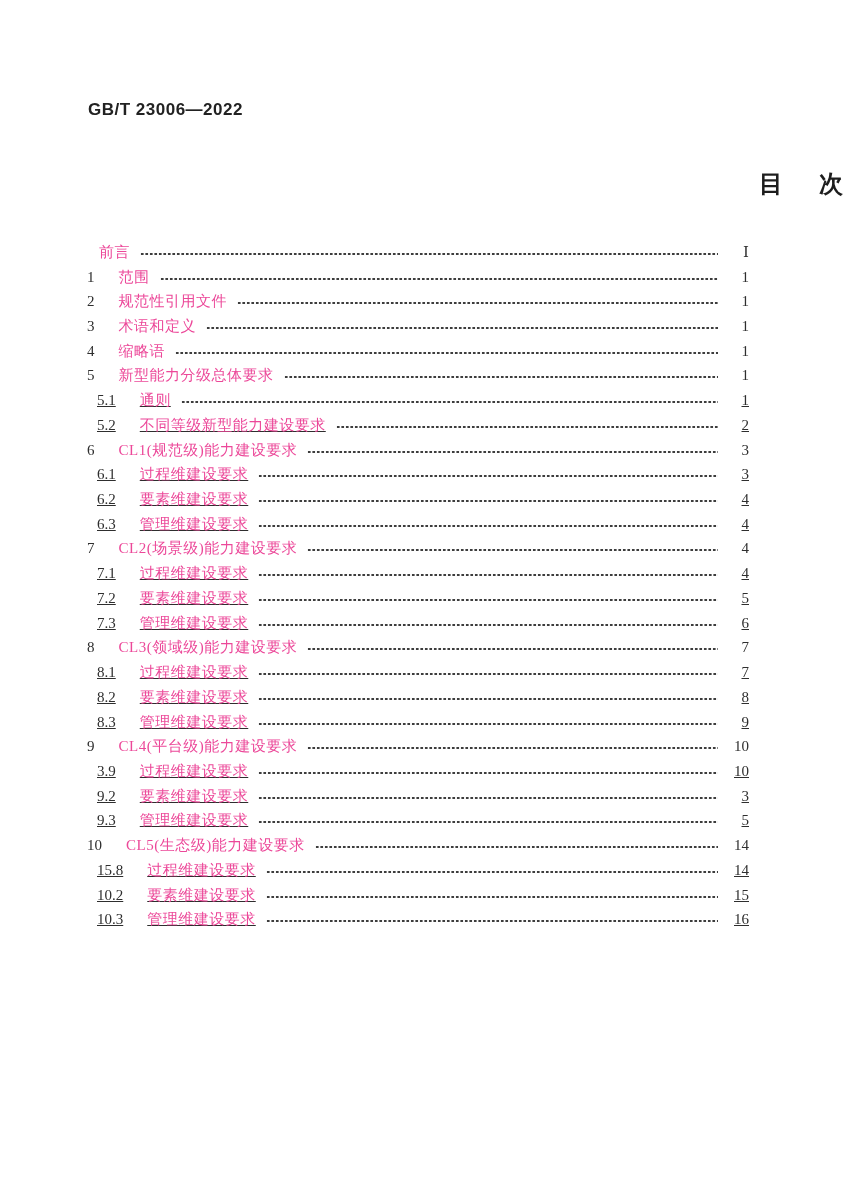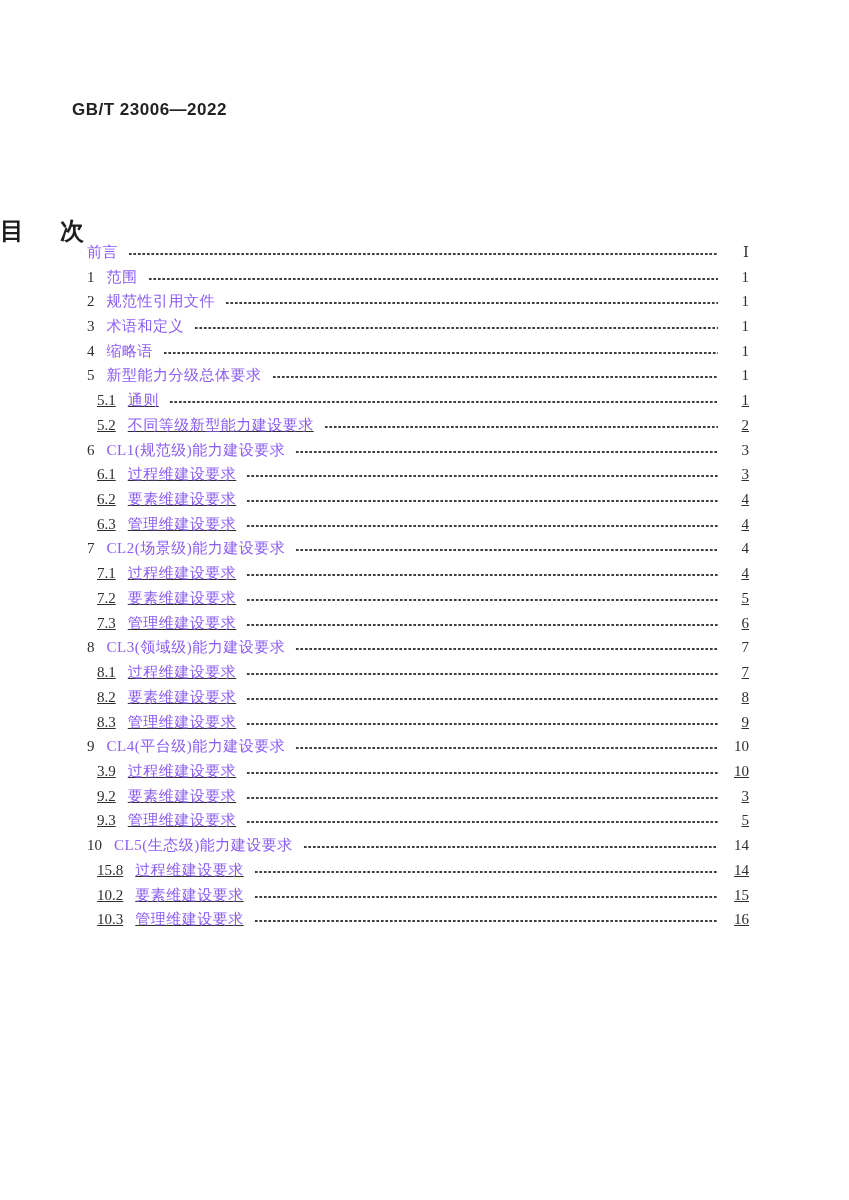--- a/index.html
+++ b/index.html
@@ -8,44 +8,43 @@
     width: 849px;
     height: 1200px;
     position: relative;
     overflow: hidden;
     font-family: "Liberation Serif", "DejaVu Serif", serif;
     color: #2e2e2e;
   }
 
   .doc-code {
     position: absolute;
-    left: 72px;
+    left: 88px;
     top: 100px;
     font-family: "Liberation Sans", "DejaVu Sans", sans-serif;
     font-weight: 700;
     font-size: 17px;
     letter-spacing: 0.5px;
     color: #222222;
     white-space: nowrap;
   }
 
   .doc-title {
     position: absolute;
     top: 171px;
     left: 0;
     right: 0;
-    text-align: left;
+    text-align: right;
     font-family: "Liberation Sans", "DejaVu Sans", sans-serif;
     font-weight: 700;
     font-size: 24px;
     line-height: 1.1;
     letter-spacing: 6px;
     color: #1d1d1d;
     white-space: pre;
-    margin-top: 47px;
   }
 
   .toc {
     position: absolute;
     left: 87px;
     right: 100px;
     top: 240px;
   }
 
   .toc-row {
@@ -57,21 +56,22 @@
   }
   .toc-row.lvl2 { padding-left: 10px; text-decoration: underline; }
 
   .toc-num {
     margin-right: 12px;
     color: #2e2e2e;
   }
 
   .toc-label {
     letter-spacing: 0.5px;
-    color: #8b5cf6;
+    color: #ec4899;
+    margin-left: 12px;
   }
 
   .toc-dots {
     flex: 1 1 auto;
     height: 10px;
     margin: 3px 7px 0 10px;
     background-image: radial-gradient(circle, #3d3d3d 1.05px, rgba(0,0,0,0) 1.4px);
     background-size: 4.5px 10px;
     background-repeat: repeat-x;
     background-position: 0 50%;

